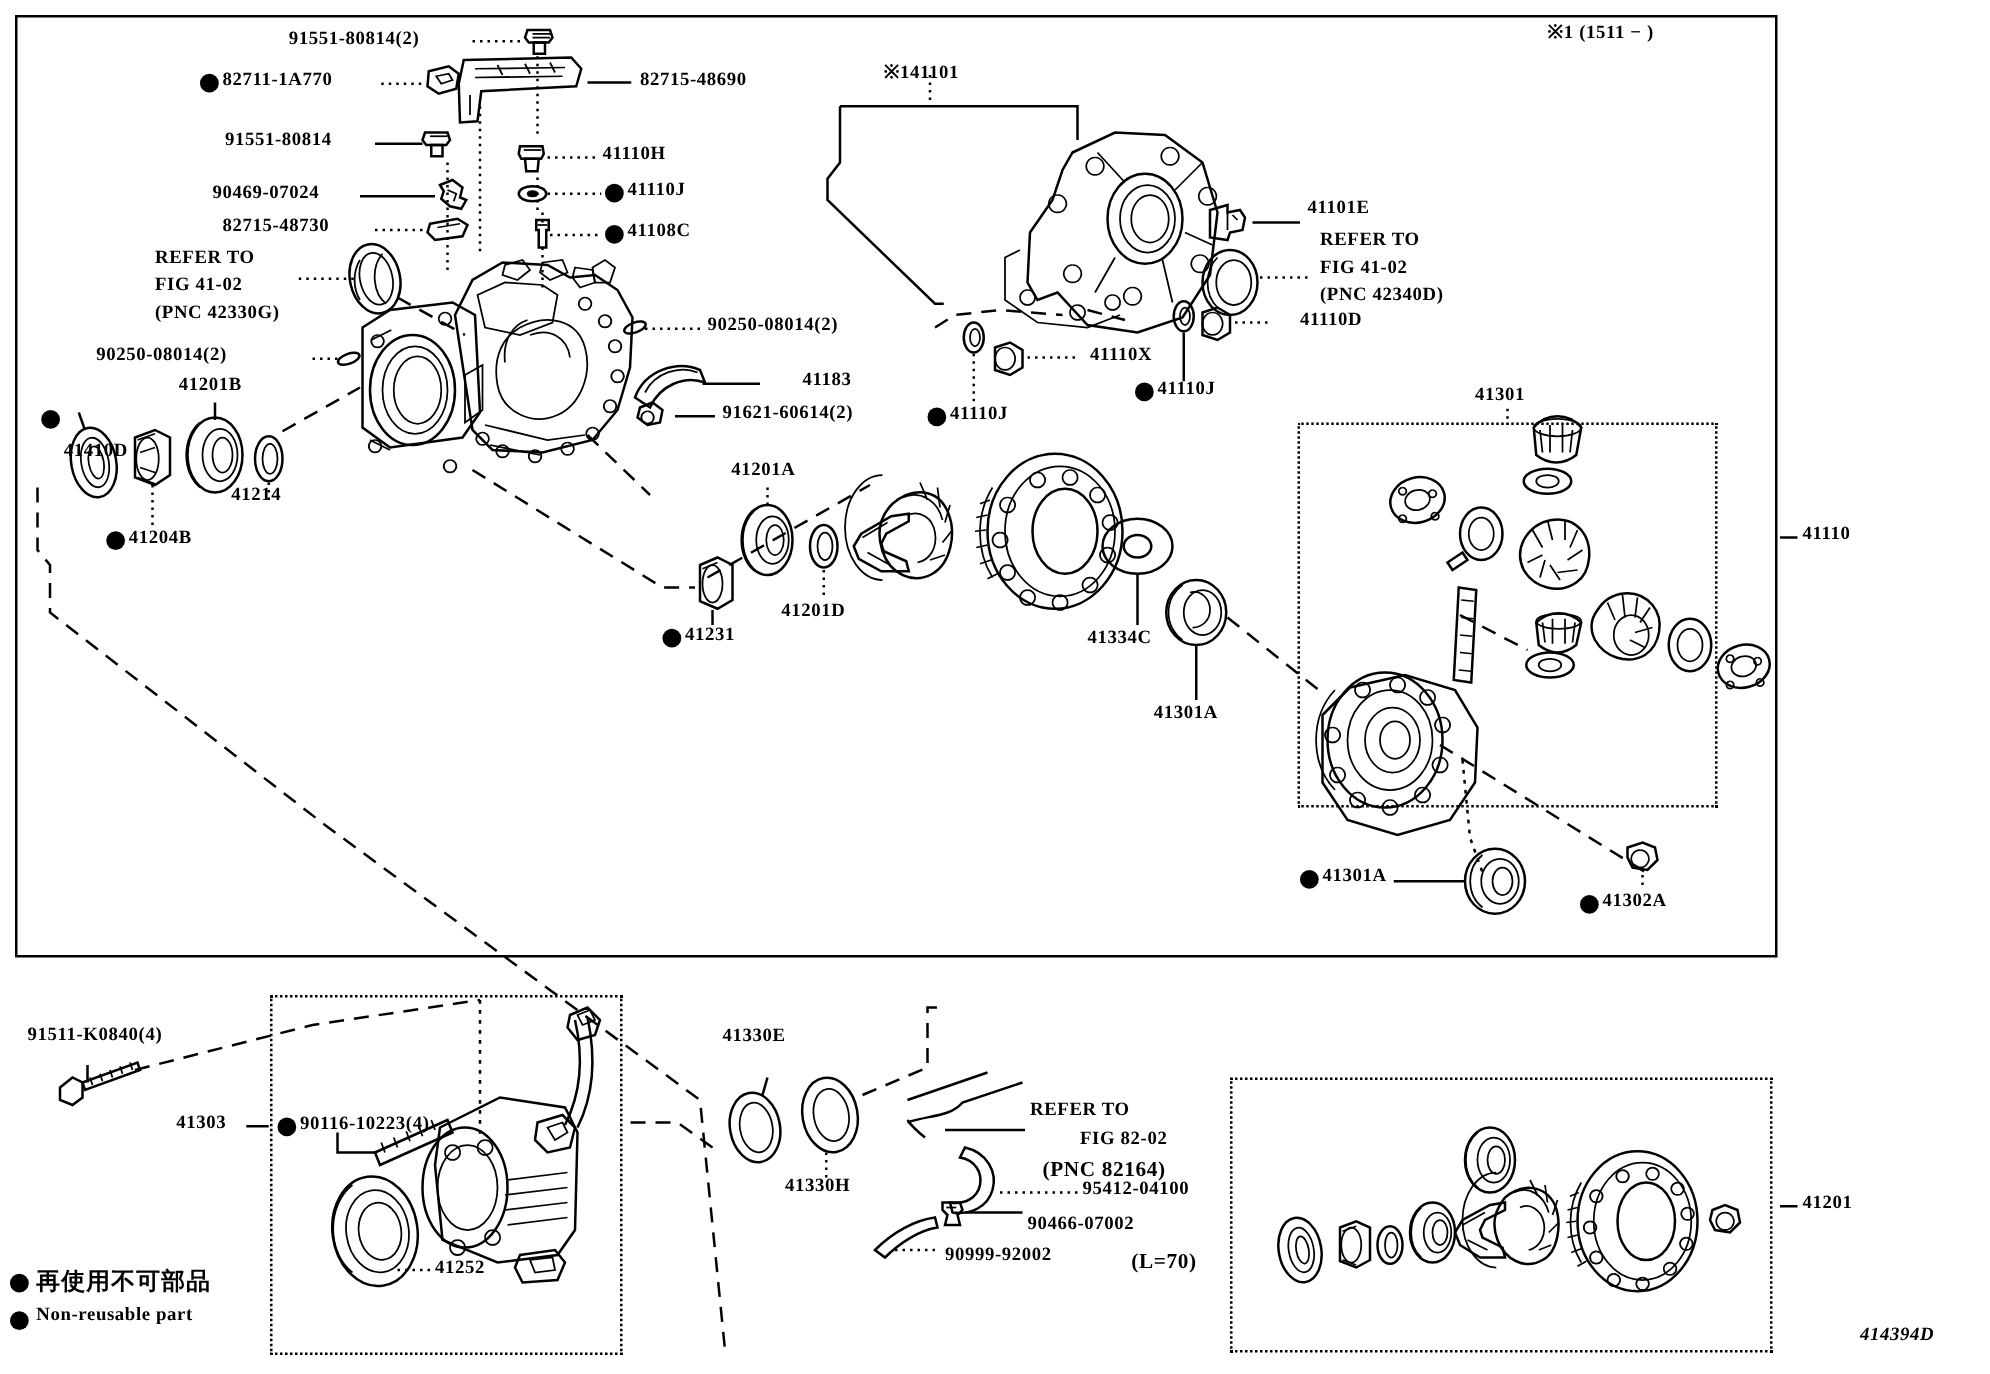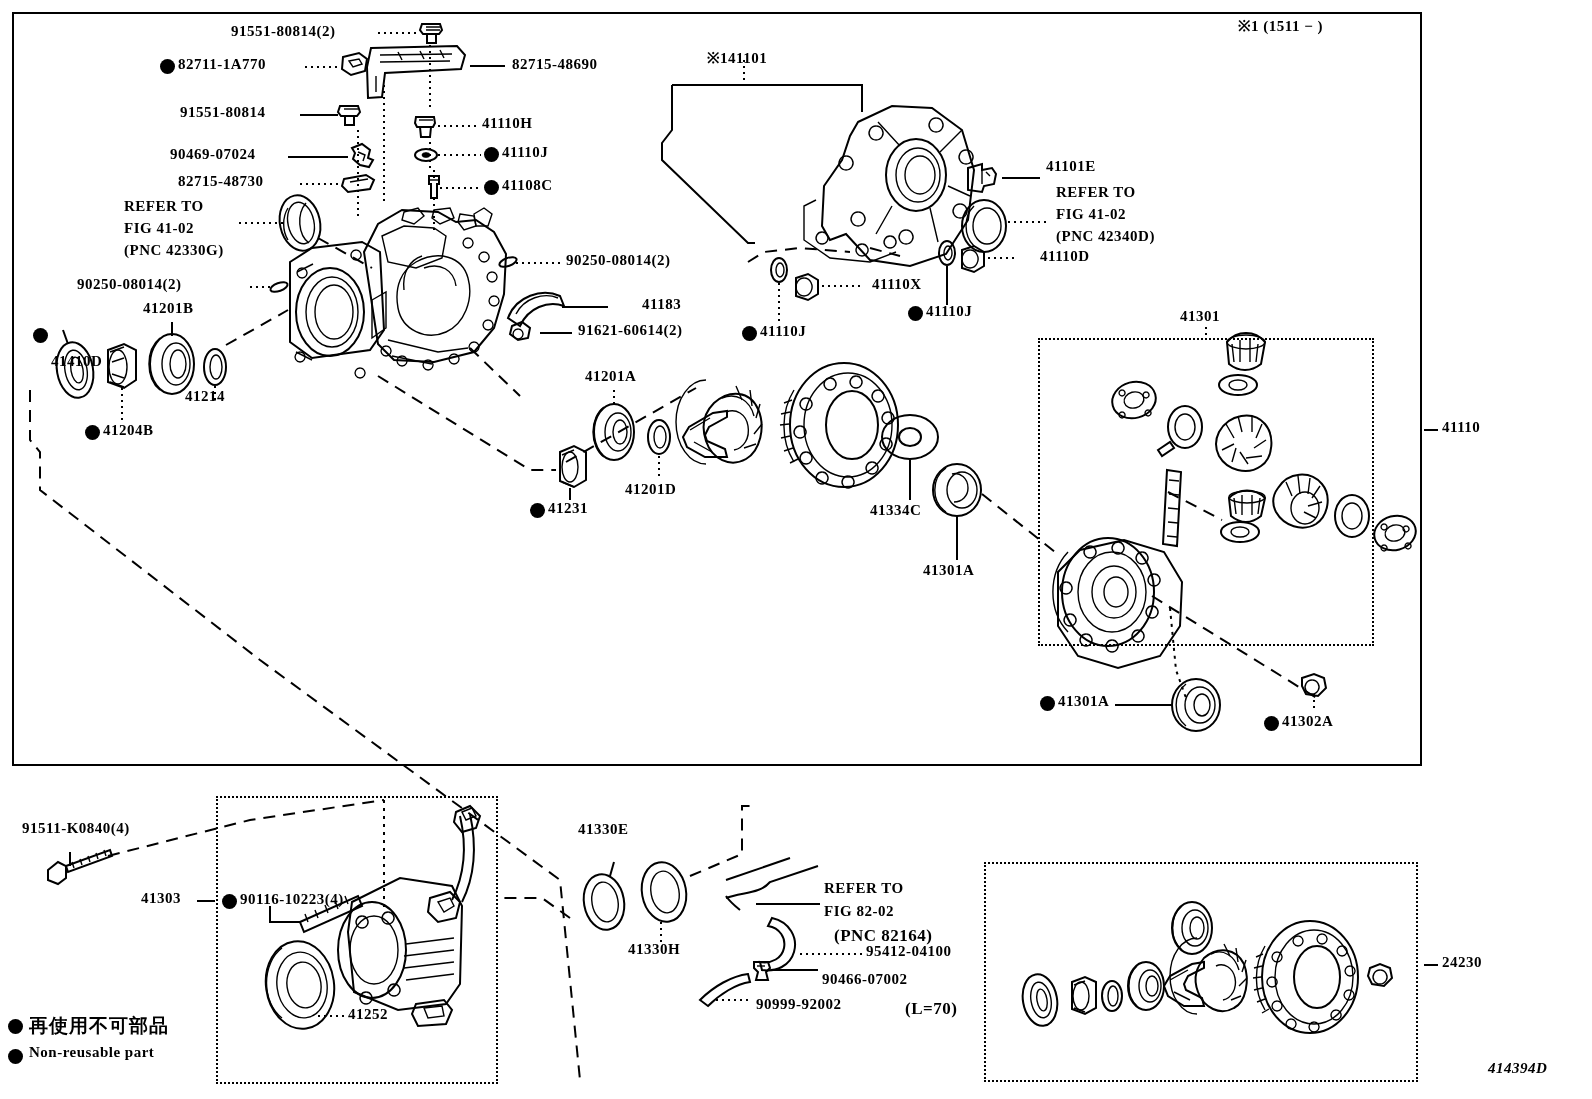--- a/index.html
+++ b/index.html
@@ -696,36 +696,36 @@
 
   <div class="lbl" style="left:1180px;top:308px;">41301</div>
 
   <div class="dot" style="left:1040px;top:696px;"></div>
   <div class="lbl" style="left:1058px;top:693px;">41301A</div>
 
   <div class="dot" style="left:1264px;top:716px;"></div>
   <div class="lbl" style="left:1282px;top:713px;">41302A</div>
 
   <div class="lbl" style="left:1442px;top:419px;">41110</div>
-  <div class="lbl" style="left:1442px;top:954px;">24230</div>
+  <div class="lbl" style="left:1442px;top:954px;">41201</div>
 
   <div class="lbl" style="left:22px;top:820px;">91511-K0840(4)</div>
 
   <div class="lbl" style="left:141px;top:890px;">41303</div>
 
   <div class="dot" style="left:222px;top:894px;"></div>
   <div class="lbl" style="left:240px;top:891px;">90116-10223(4)</div>
 
   <div class="lbl" style="left:348px;top:1006px;">41252</div>
 
   <div class="lbl" style="left:578px;top:821px;">41330E</div>
   <div class="lbl" style="left:628px;top:941px;">41330H</div>
 
   <div class="lbl" style="left:824px;top:880px;">REFER TO</div>
-  <div class="lbl" style="left:824px;top:903px;">FIG 82-02</div>
+  <div class="lbl" style="left:864px;top:903px;">FIG 82-02</div>
   <div class="lbl sm" style="left:834px;top:926px;">(PNC 82164)</div>
 
   <div class="lbl" style="left:866px;top:943px;">95412-04100</div>
   <div class="lbl" style="left:822px;top:971px;">90466-07002</div>
   <div class="lbl" style="left:756px;top:996px;">90999-92002</div>
   <div class="lbl sm" style="left:905px;top:999px;">(L=70)</div>
 
   <div class="dot" style="left:8px;top:1019px;"></div>
   <div class="lbl jp" style="left:29px;top:1014px;">再使用不可部品</div>
   <div class="dot" style="left:8px;top:1049px;"></div>

